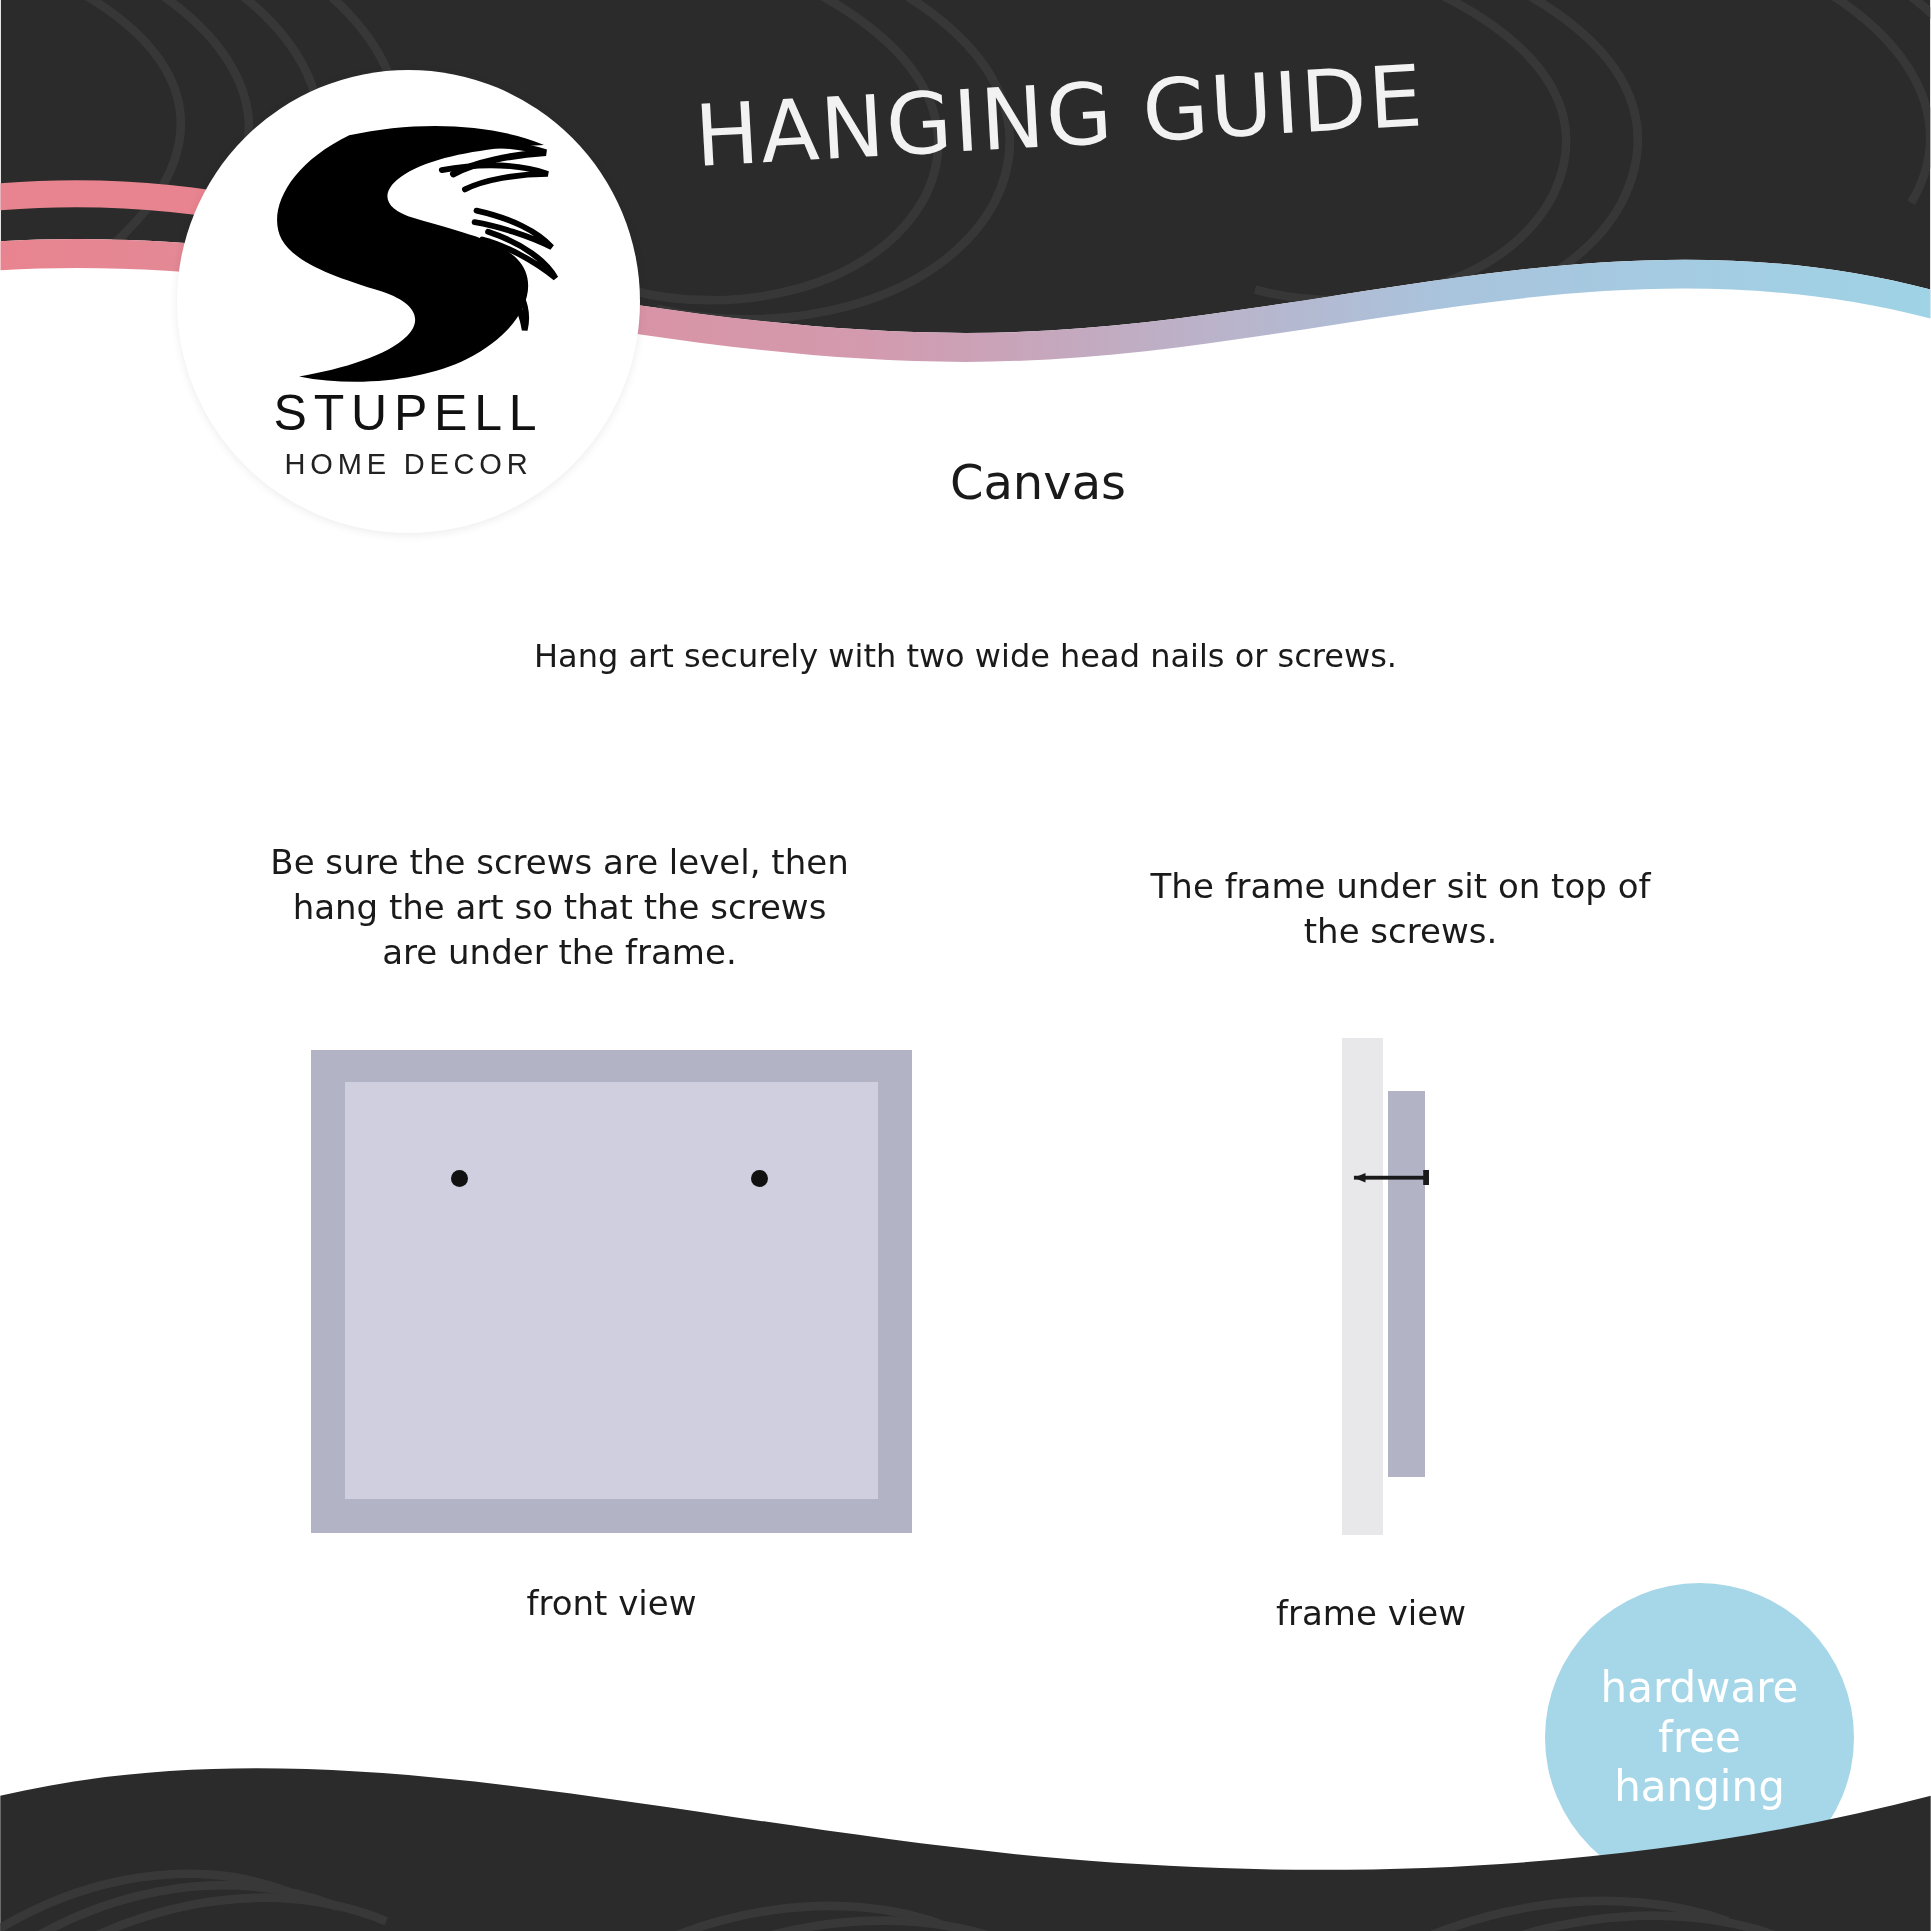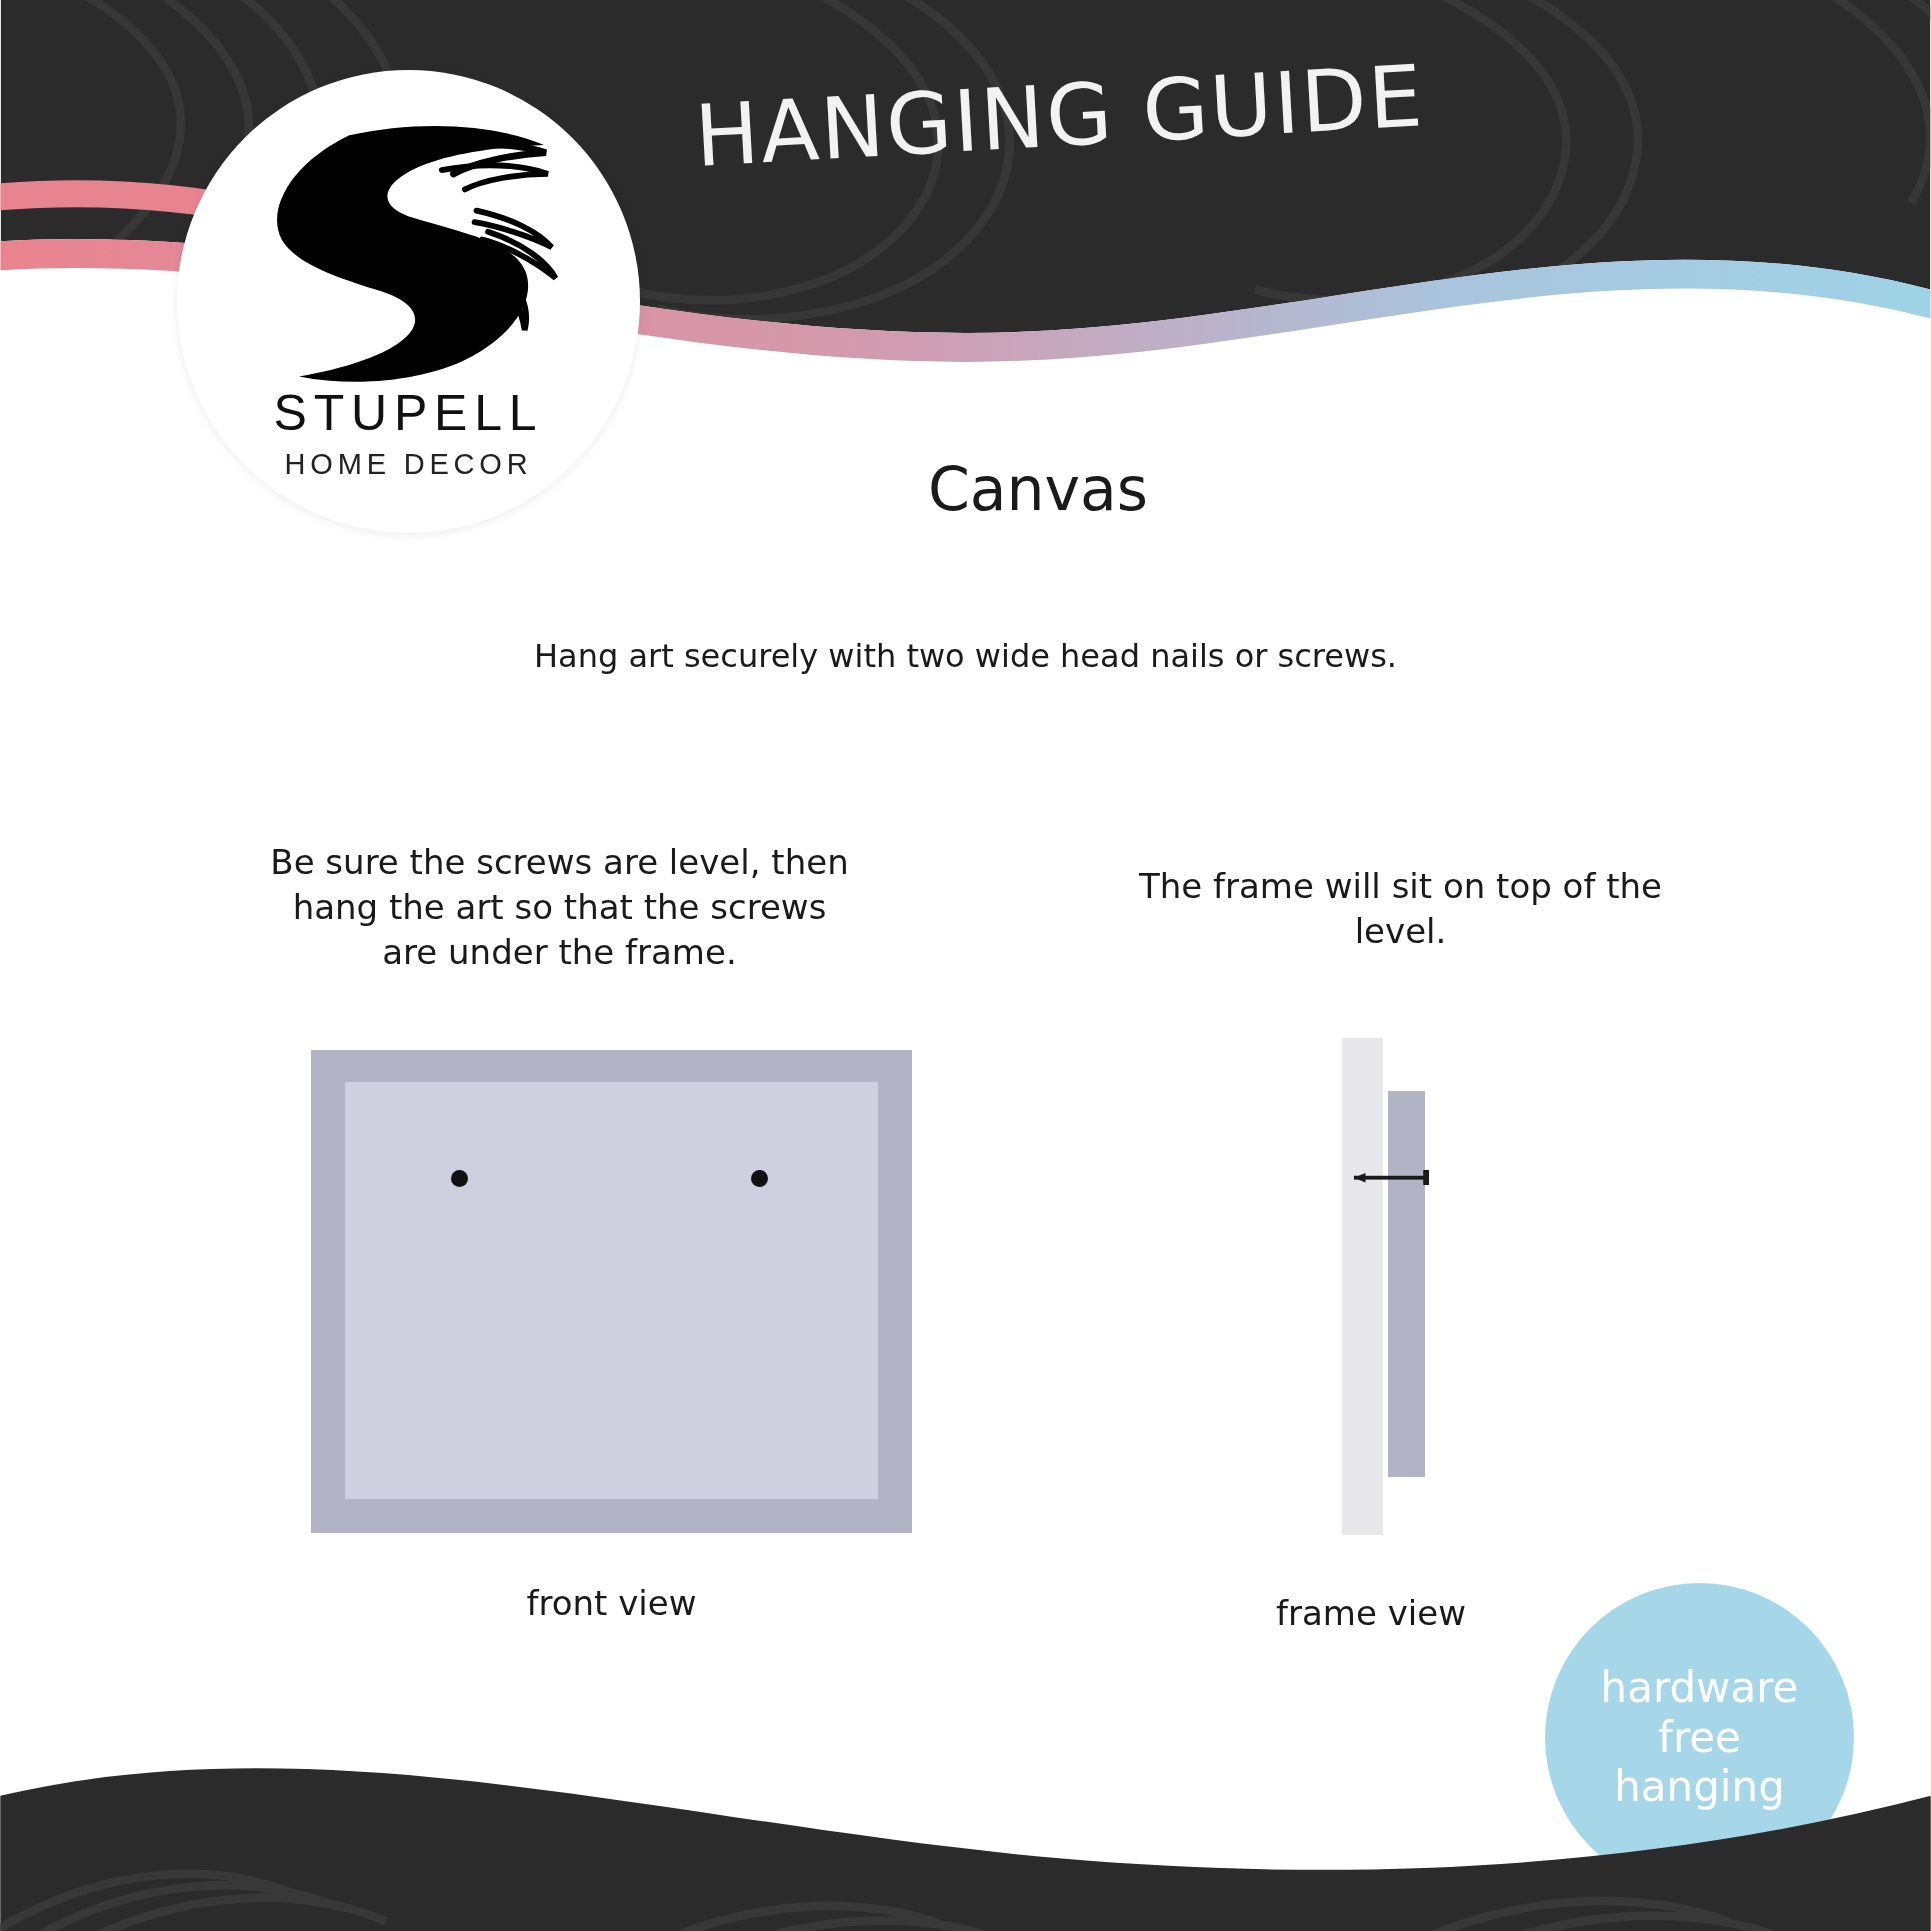--- a/index.html
+++ b/index.html
@@ -84,21 +84,21 @@
 
   
   #product-type {
     position: absolute;
     left: 0;
     top: 454px;
     width: 1931px;
     text-align: center;
     padding-left: 145px;
     box-sizing: border-box;
-    font-size: 60px;
+    font-size: 48px;
     color: #1a1a1a;
     font-family: "DejaVu Sans", sans-serif;
     font-weight: 400;
   }
   #main-instruction {
     position: absolute;
     left: 0;
     top: 637px;
     width: 1931px;
     text-align: center;
@@ -295,21 +295,21 @@
 
 <div class="panel-caption" id="front-caption">Be sure the screws are level, then hang the art so that the screws are under the frame.</div>
 <div id="front-view">
   <div id="front-frame"></div>
   <div id="front-canvas"></div>
   <div class="screw-dot" id="screw-left"></div>
   <div class="screw-dot" id="screw-right"></div>
 </div>
 <div class="view-label" id="front-view-label">front view</div>
 
-<div class="panel-caption" id="side-caption">The frame will sit on top of the level.</div>
+<div class="panel-caption" id="side-caption">The frame under sit on top of the screws.</div>
 <div id="side-view">
   <div id="side-wall"></div>
   <div id="side-frame"></div>
   <svg id="side-screw" viewBox="0 0 88 16" xmlns="http://www.w3.org/2000/svg">
     <rect x="6" y="6" width="74" height="4" fill="#1a1a1a"></rect>
     <polygon points="6,8 18,3 18,13" fill="#1a1a1a"></polygon>
     <rect x="78" y="0" width="6" height="16" fill="#1a1a1a"></rect>
   </svg>
 </div>
 <div class="view-label" id="side-view-label">frame view</div>

